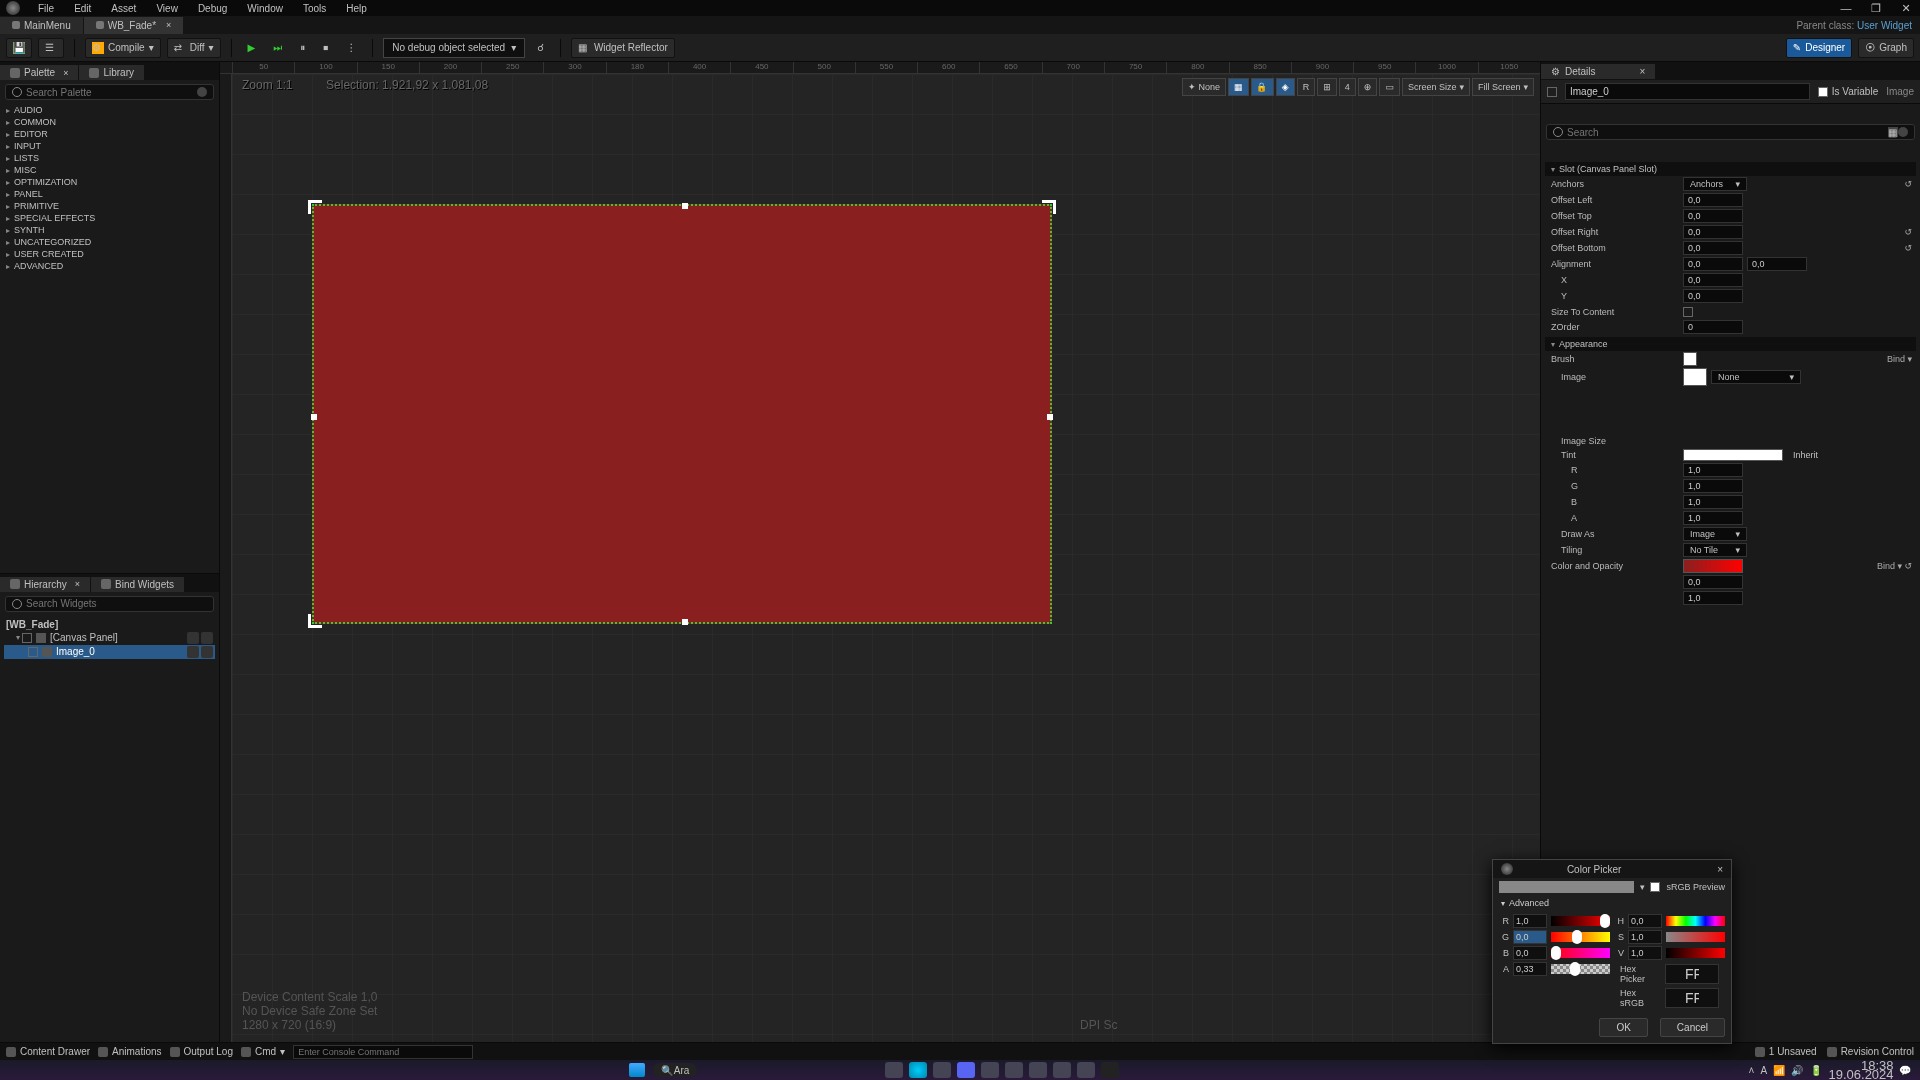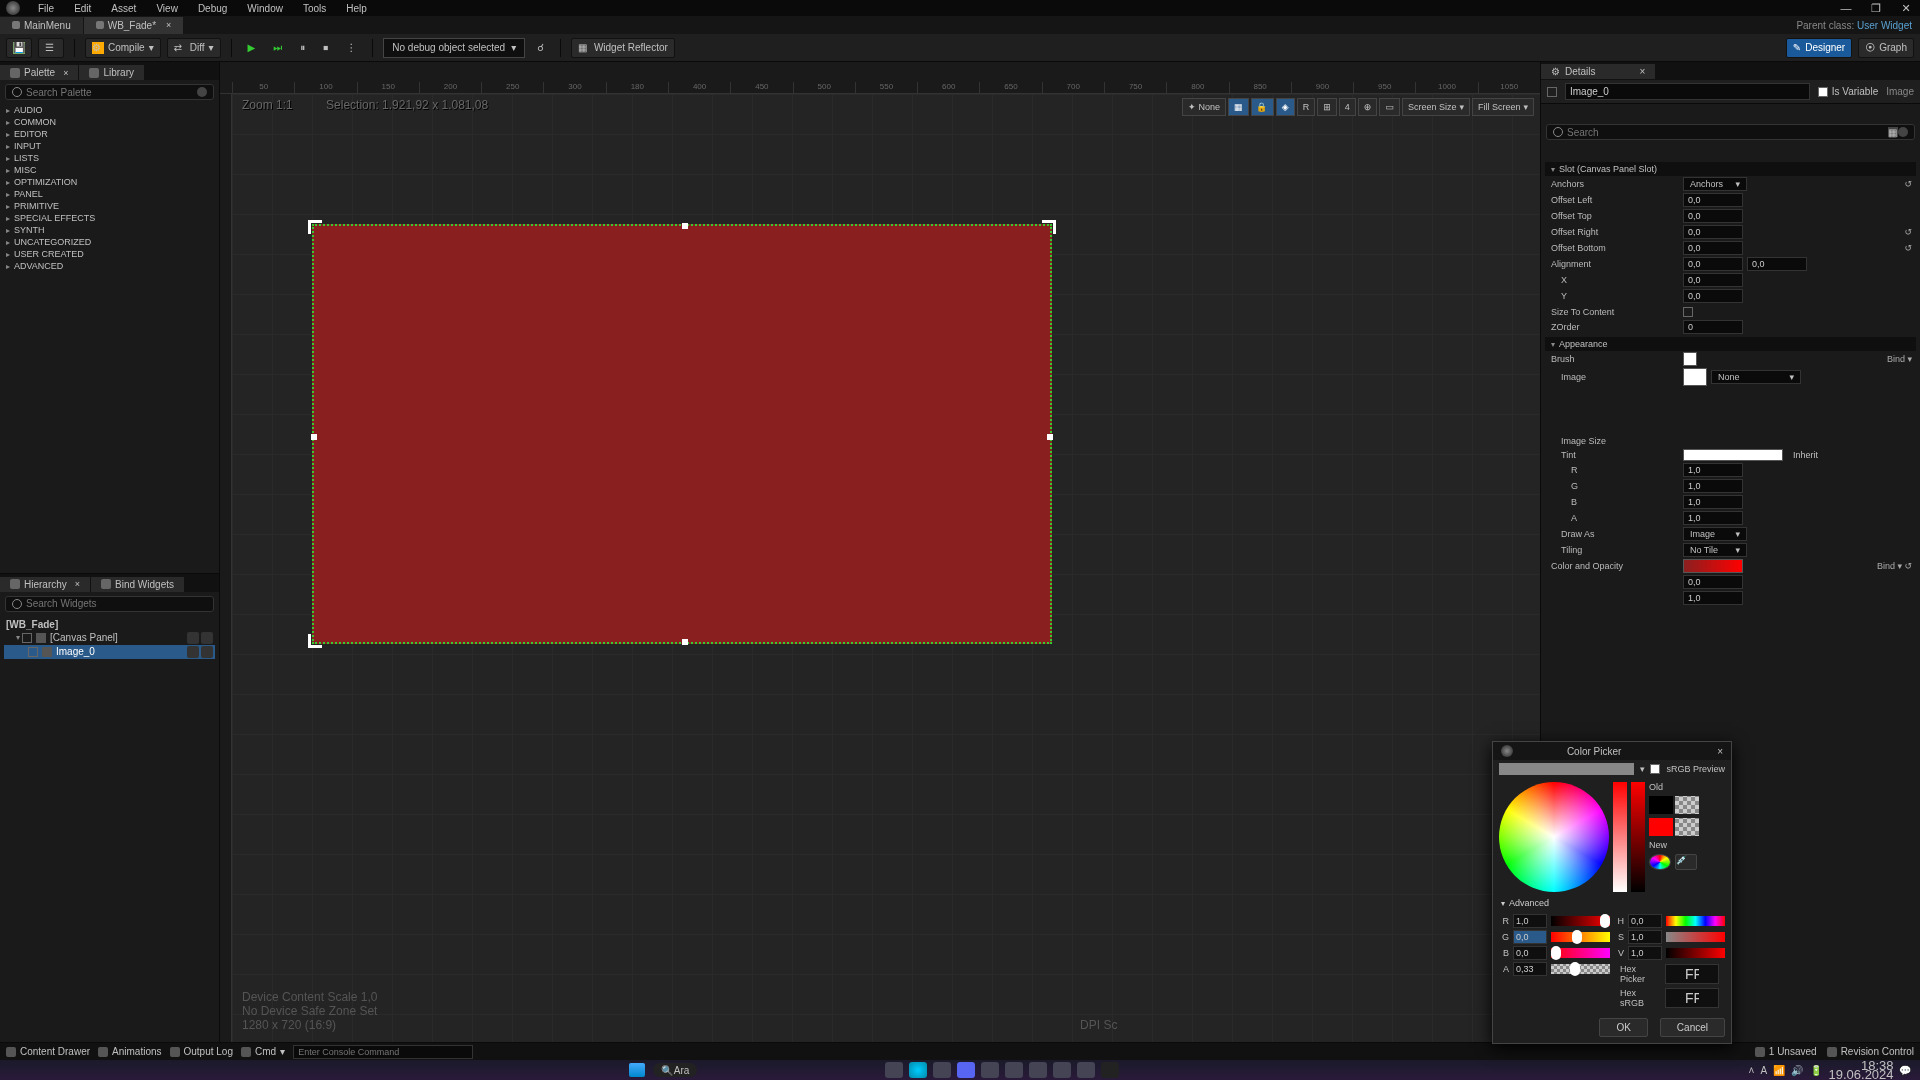--- a/index.html
+++ b/index.html
@@ -26,21 +26,21 @@
 .toolbar .btn { display: flex; align-items: center; gap: 4px; padding: 2px 6px; font-size: 10px; background: #2a2a2a; border: 1px solid #111; border-radius: 2px; height: 20px; }
 .toolbar .btn .ico { width: 12px; height: 12px; }
 .toolbar .sep { width: 1px; height: 18px; background: #0a0a0a; margin: 0 4px; }
 .toolbar .dropdown { background: #0f0f0f; border: 1px solid #444; padding: 2px 8px; font-size: 10px; height: 20px; display: flex; align-items: center; gap: 6px; }
 .toolbar .btn.blue { background: #1a5a9a; color: #fff; }
 .toolbar .filler { flex: 1; }
 
 
 .main { display: flex; height: calc(100% - 62px - 18px - 20px); }
 .left-col { width: 220px; display: flex; flex-direction: column; background: #1a1a1a; border-right: 1px solid #0a0a0a; }
-.center-col { flex: 1; display: flex; flex-direction: column; background: #242424; position: relative; margin-top: 20px; }
+.center-col { flex: 1; display: flex; flex-direction: column; background: #242424; position: relative; }
 .right-col { width: 380px; background: #1a1a1a; border-left: 1px solid #0a0a0a; overflow: hidden; position: relative; }
 
 
 .panel-tabrow { height: 18px; display: flex; align-items: flex-end; background: #111; }
 .panel-tab { padding: 2px 10px; font-size: 10px; display: flex; align-items: center; gap: 4px; background: #2a2a2a; margin-right: 1px; }
 .panel-tab .ico { width: 10px; height: 10px; background: #666; border-radius: 2px; }
 .panel-tab .close-x { margin-left: 4px; font-size: 9px; }
 .search { display: flex; align-items: center; margin: 4px 5px; background: #0f0f0f; border: 1px solid #333; border-radius: 3px; padding: 2px 6px; height: 16px; }
 .search .mag { width: 10px; height: 10px; border: 1px solid #888; border-radius: 50%; margin-right: 4px; }
 .search input { background: transparent; border: none; color: #888; font-size: 10px; flex: 1; outline: none; }
@@ -574,41 +574,20 @@
     <span class="ue"></span>
     <span style="margin:0 auto;">Color Picker</span>
     <span class="x">×</span>
   </div>
   <div class="topbar">
     <div class="stripe"></div>
     <span>▾</span>
     <span class="chk"></span>
     <span>sRGB Preview</span>
   </div>
-  <div class="wheel-row">
-    <div class="wheel"></div>
-    <div class="slider-v"></div>
-    <div class="slider-v2"></div>
-    <div class="oldnew">
-      <span>Old</span>
-      <div class="sw-row">
-          <div class="sw old"></div>
-          <div class="sw chk"></div>
-        </div>
-      <div class="sw-row">
-          <div class="sw new"></div>
-          <div class="sw chk"></div>
-        </div>
-      <span>New</span>
-      <div class="btn-row">
-          <div class="b" style="background:conic-gradient(red,yellow,lime,cyan,blue,magenta,red);border-radius:50%;"></div>
-          <div class="b">💉</div>
-        </div>
-    </div>
-  </div>
   <div class="adv-hdr">Advanced</div>
   <div class="adv">
     <div style="display:flex;gap:4px;">
       <div style="flex:1;">
         <div class="adv-row">
             <span class="lbl">R</span>
             <input value="1,0" style="">
             <div class="slider red">
               <div class="thumb" style="right:0;"></div>
             </div>

